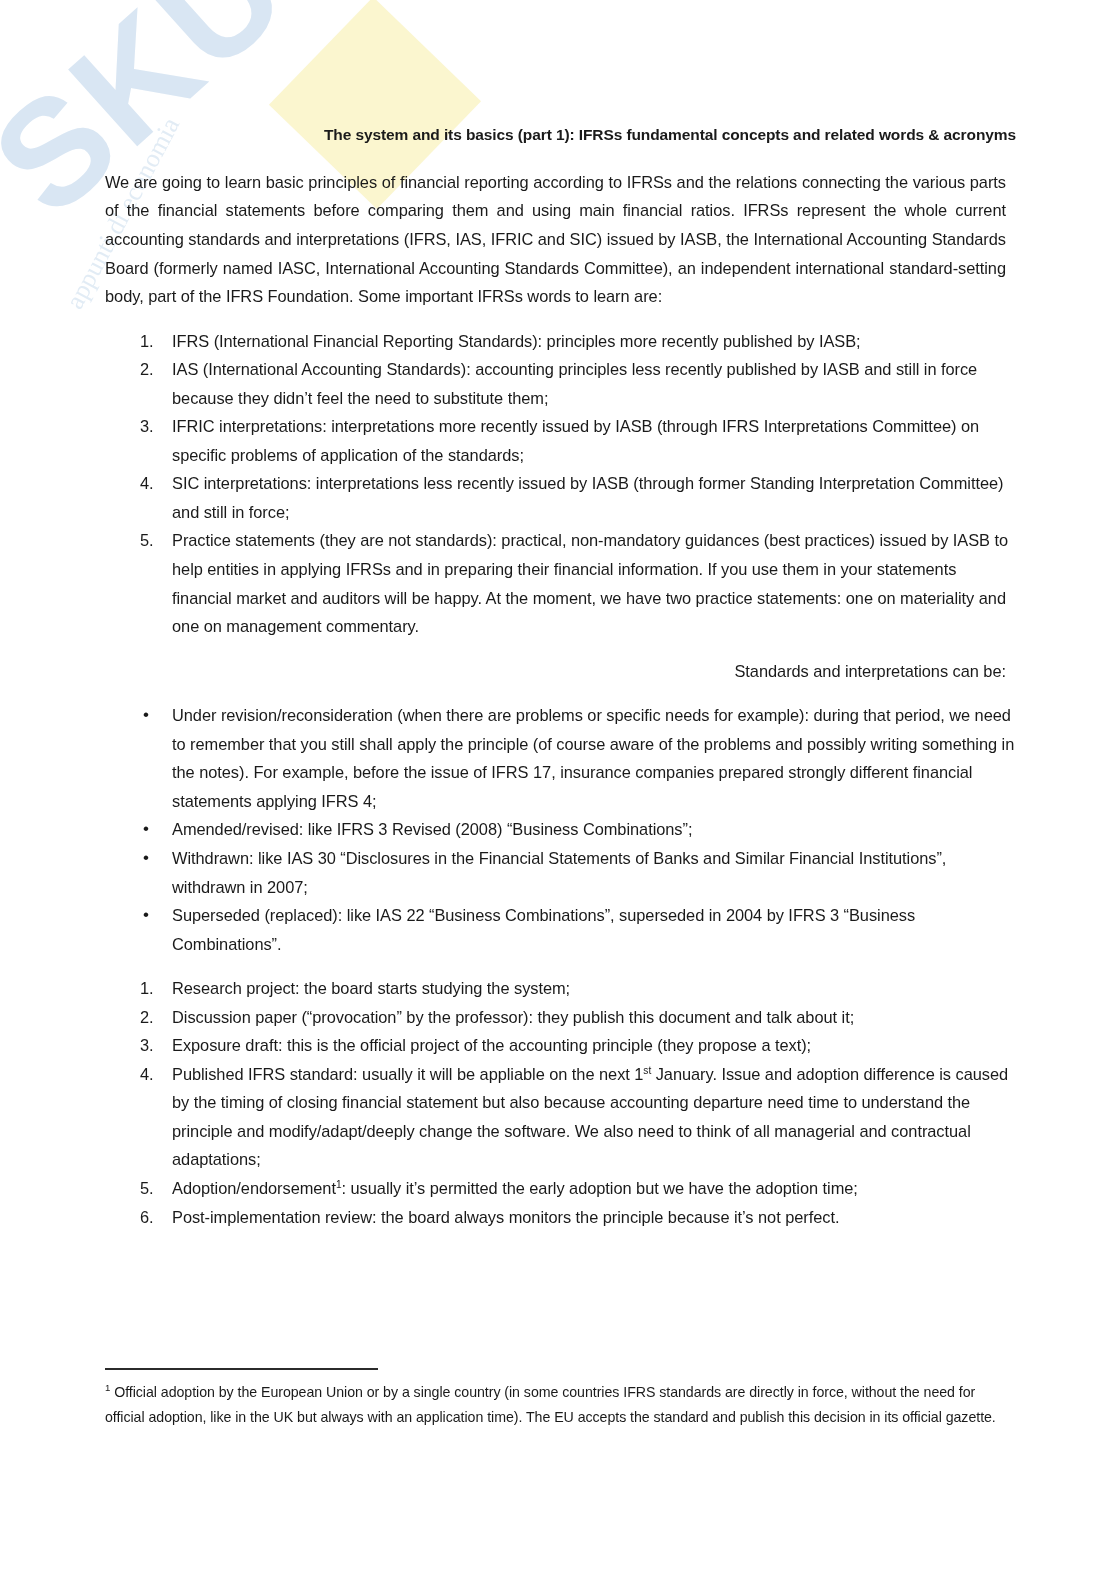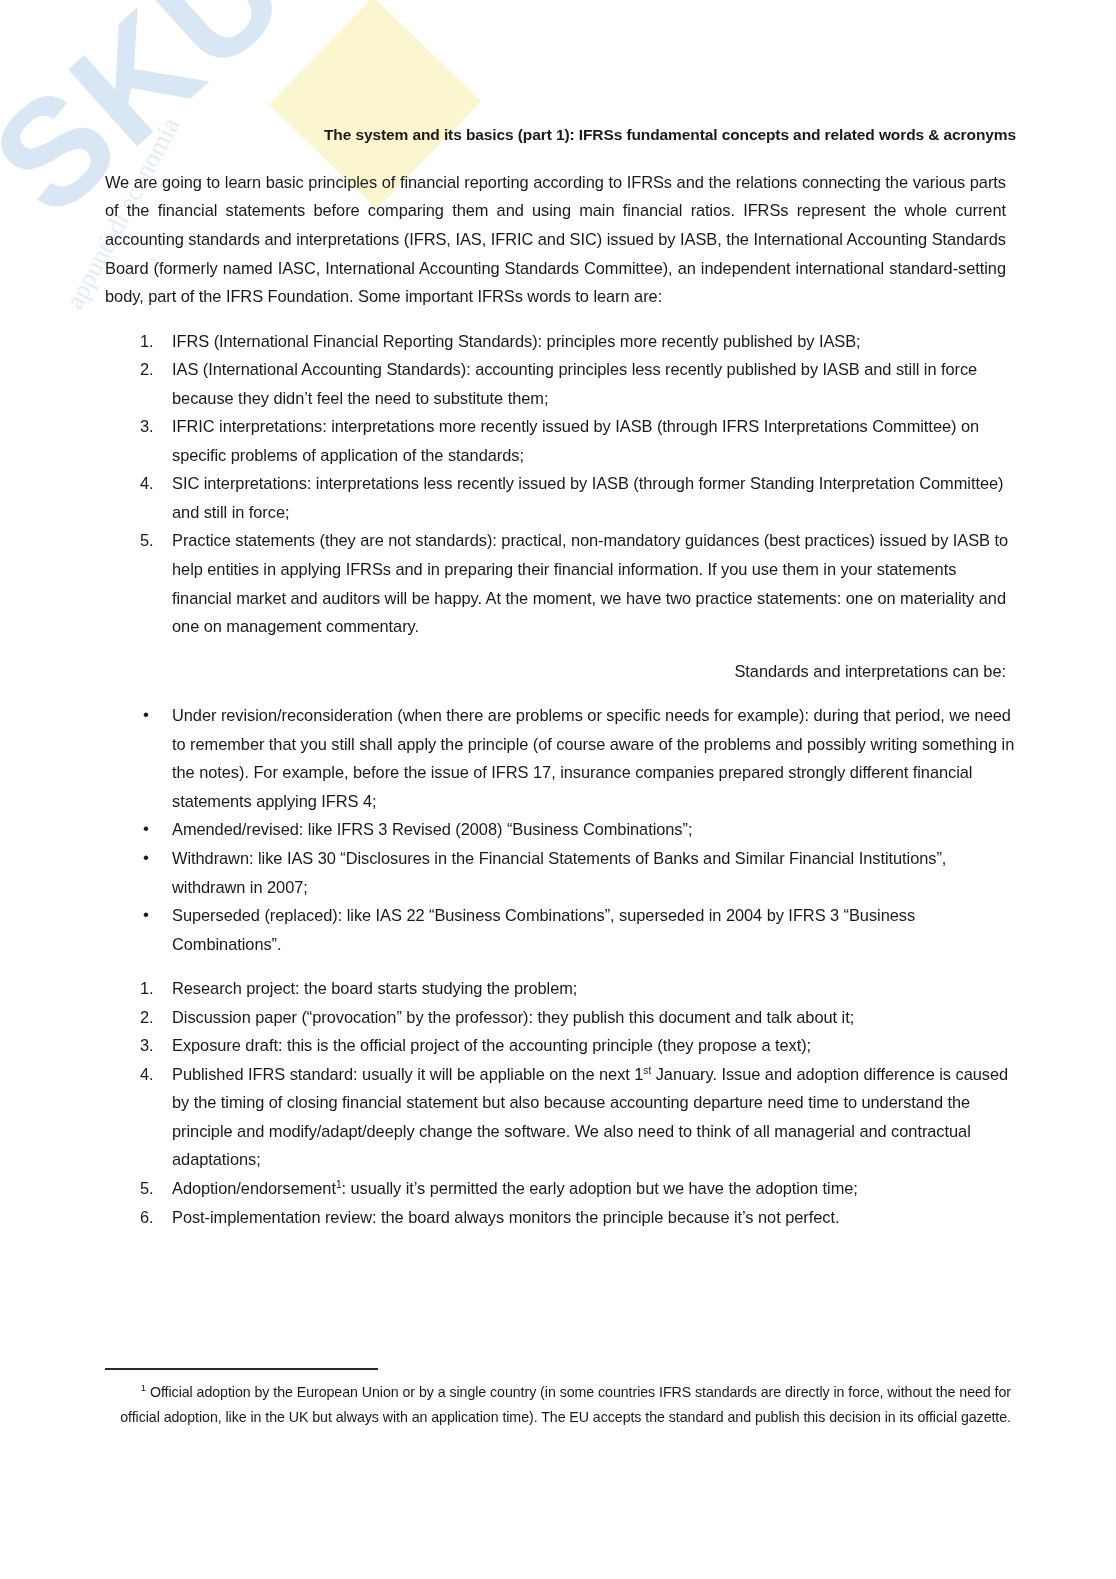--- a/index.html
+++ b/index.html
@@ -136,21 +136,21 @@
   .fn-rule {
     width: 273px;
     height: 2px;
     background: #2b2b2b;
     margin: 0 0 10px 0;
   }
   .fn-text {
     font-size: 14.2px;
     line-height: 1.73;
     margin: 0;
-    text-align: right;
+    text-align: left;
     letter-spacing: -0.05px;
   }
   .fn-text sup { font-size: 0.68em; }
 </style>
 </head>
 <body>
 
 <div id="page">
 
   <div id="watermark">
@@ -177,21 +177,21 @@
 
     <ul class="bullist" id="states-list">
         <li><span class="marker">•</span><b>Under revision/reconsideration (when there are problems or specific needs for example)</b><span>: during that period, we need to remember that you still shall apply the principle (of course aware of the problems and possibly writing something in the notes). For example, before the issue of IFRS 17, insurance companies prepared strongly different financial statements applying IFRS 4;</span></li>
         <li><span class="marker">•</span><b>Amended/revised</b><span>: like IFRS 3 Revised (2008) “Business Combinations”;</span></li>
         <li><span class="marker">•</span><b>Withdrawn</b><span>: like IAS 30 “Disclosures in the Financial Statements of Banks and Similar Financial Institutions”, withdrawn in 2007;</span></li>
         <li><span class="marker">•</span><b>Superseded (replaced)</b><span>: like IAS 22 “Business Combinations”, superseded in 2004 by IFRS 3 “Business Combinations”.</span></li>
       </ul>
 
 
     <ol class="numlist tight-list" id="process-list">
-        <li><span class="marker">1.</span><b>Research project</b><span>: the board starts studying the problem;</span></li>
+        <li><span class="marker">1.</span><b>Research project</b><span>: the board starts studying the system;</span></li>
         <li><span class="marker">2.</span><b>Discussion paper (“provocation” by the professor)</b><span>: they publish this document and talk about it;</span></li>
         <li><span class="marker">3.</span><b>Exposure draft</b><span>: this is the official project of the accounting principle (they propose a text);</span></li>
         <li><span class="marker">4.</span><b>Published IFRS standard</b><span>: usually it will be appliable on the next 1</span><sup>st</sup><span> January. Issue and adoption difference is caused by the timing of closing financial statement but also because accounting departure need time to understand the principle and modify/adapt/deeply change the software. We also need to think of all managerial and contractual adaptations;</span></li>
         <li><span class="marker">5.</span><b>Adoption/endorsement<sup>1</sup></b><span>: usually it’s permitted the early adoption but we have the adoption time;</span></li>
         <li><span class="marker">6.</span><b>Post-implementation review</b><span>: the board always monitors the principle because it’s not perfect.</span></li>
       </ol>
 
 
   </div>
 

